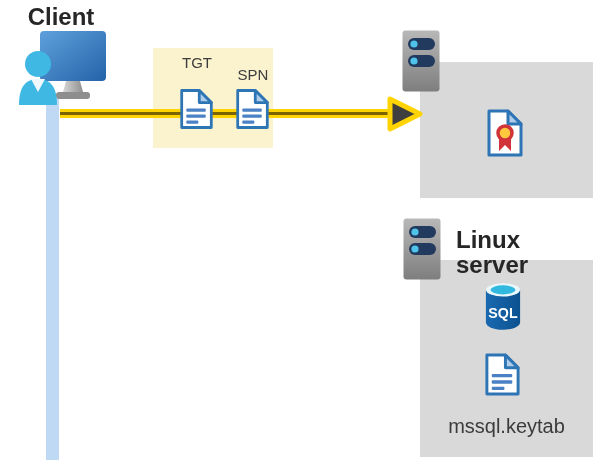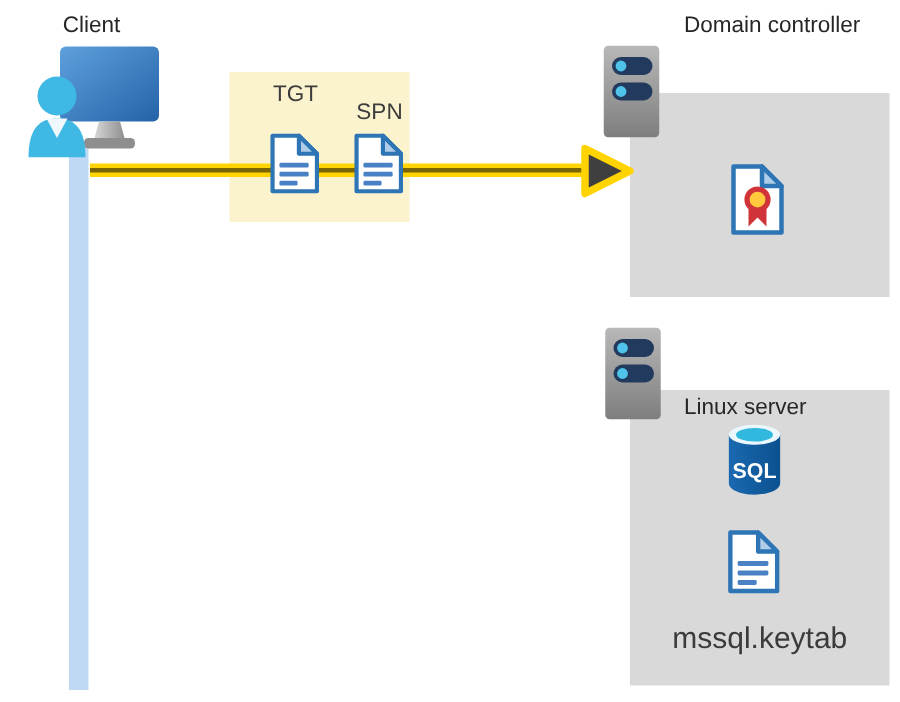--- a/index.html
+++ b/index.html
@@ -33,24 +33,24 @@
   .srv-dc       { left:402px; top:30px; }
   .srv-linux    { left:403px; top:218px; }
   .doc-tgt      { left:178px; top:86px; }
   .doc-spn      { left:234px; top:86px; }
   .cert         { left:485px; top:107px; }
   .sqlicon      { left:484px; top:281px; }
   .doc-keytab   { left:483px; top:351px; }
 
   
   .label { position:absolute; z-index:7; color:#262626; }
-  .title { font-weight:400; font-size:15px; line-height:25px; }
+  .title { font-weight:700; font-size:24px; line-height:25px; }
   .client-label { left:14px; top:4px; width:94px; text-align:center; }
   .dc-label     { left:456px; top:4px; width:122px; }
-  .linux-label  { left:456px; top:227px; width:140px;margin-top:32px; }
+  .linux-label  { left:456px; top:227px; width:140px; }
   .small-label  { font-weight:400; font-size:15px; color:#3D3D3D; text-align:center; }
   .tgt-label { left:176px; top:54px; width:42px; }
   .spn-label { left:231px; top:66px; width:44px; }
   .keytab-label { left:420px; top:415px; width:173px; font-weight:400;
                   font-size:20px; color:#3B3B3B; text-align:center; }
 </style>
 </head>
 <body>
 
 <div class="stage">
@@ -153,19 +153,18 @@
     <rect x="9" y="30" width="21" height="3.4" rx="1" fill="#4A80C4"></rect>
     <rect x="9" y="36.5" width="13" height="3.4" rx="1" fill="#4A80C4"></rect>
   </svg>
 
   <div class="label title client-label">Client</div>
 
   <div class="label small-label tgt-label">TGT</div>
 
   <div class="label small-label spn-label">SPN</div>
 
-  <div class="label title dc-label">Domain controller</div>
 
   <div class="label title linux-label">Linux server</div>
 
   <div class="label keytab-label">mssql.keytab</div>
 
 </div>
 
 </body></html>

